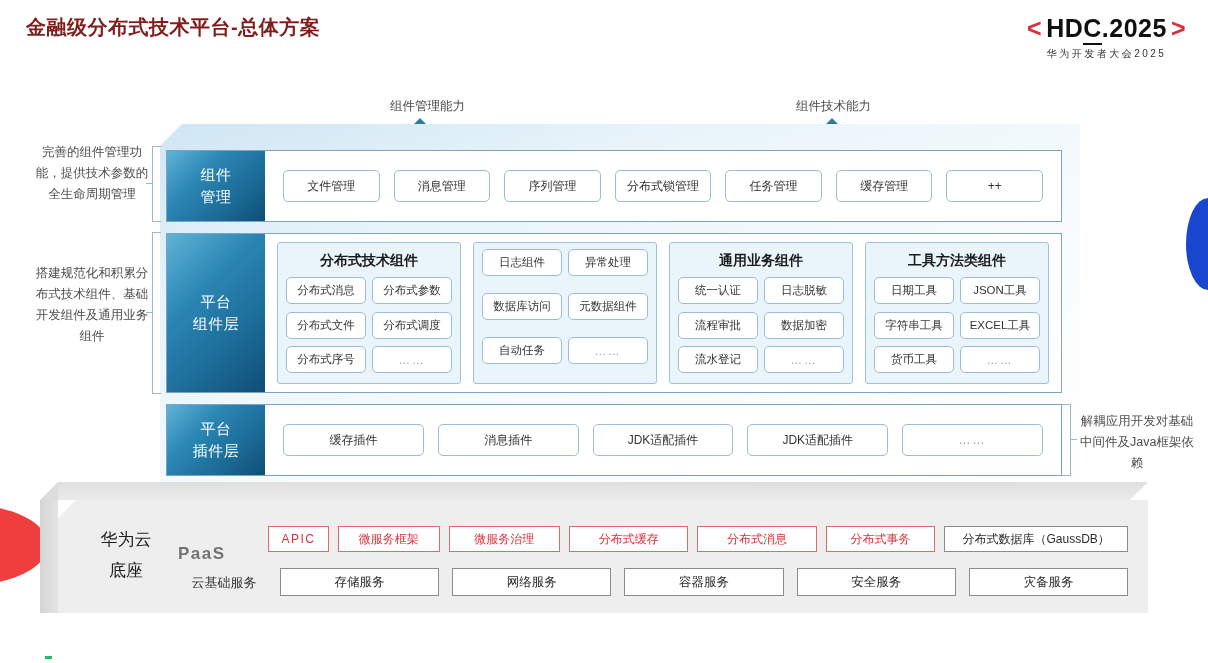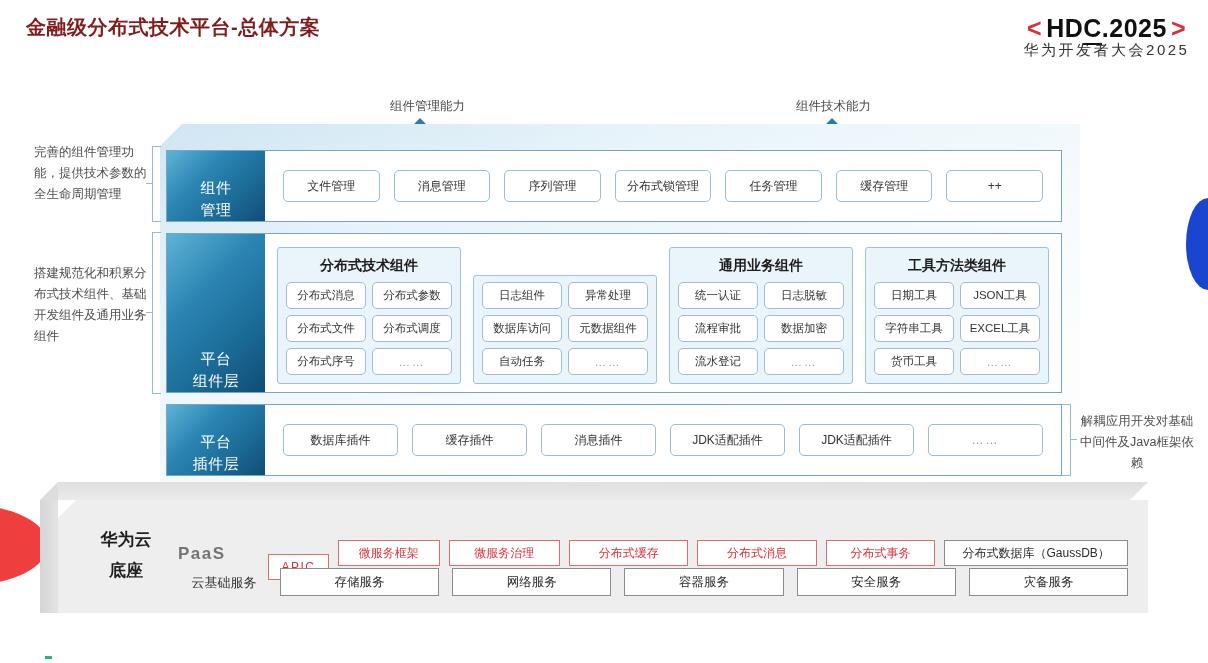--- a/index.html
+++ b/index.html
@@ -18,22 +18,22 @@
     letter-spacing: .5px;
   }
   .hdc-logo { position: absolute; right: 18px; top: 16px; text-align: center; }
   .hdc-main {
     font-size: 25px; font-weight: bold; color: #111;
     letter-spacing: .5px; white-space: nowrap; line-height: 1;
   }
   .hdc-main .brk { color: #d9303a; font-weight: bold; padding: 0 4px; }
   .hdc-main .ul { border-bottom: 2px solid #111; padding-bottom: 1px; }
   .hdc-sub {
-    font-size: 15px; color: #333; letter-spacing: 2.5px;
-    white-space: nowrap;
+    font-size: 10px; color: #333; letter-spacing: 2.5px;
+    margin-top: 6px; white-space: nowrap;
   }
 
   
   .red-wedge {
     position: absolute; left: -32px; top: 505px;
     width: 80px; height: 80px; background: #ef3e3e;
     border-radius: 0 50% 50% 0 / 0 50% 50% 0;
     clip-path: ellipse(100% 50% at 0% 50%);
   }
   .blue-blob {
@@ -59,21 +59,21 @@
   
   .slab {
     position: absolute; left: 160px; top: 124px; width: 920px; height: 360px;
     background: linear-gradient(160deg, #cfe6f3 0%, #e8f4fa 28%, #f7fbfd 60%, #ffffff 100%);
     clip-path: polygon(22px 0, 100% 0, 100% 100%, 0 100%, 0 22px);
   }
 
   
   .side-text {
     position: absolute; font-size: 12.5px; color: #4d4d4d;
-    line-height: 21px; width: 116px;
+    line-height: 21px; text-align: center; width: 116px;
   }
   .side-text.right { text-align: center; width: 122px; }
 
   
   .brace {
     position: absolute; border: 1.2px solid #9ab8d0;
     border-right: none; width: 9px;
   }
   .brace.r { border: 1.2px solid #9ab8d0; border-left: none; }
   .brace-stem {
@@ -82,39 +82,39 @@
 
   
   .panel {
     position: absolute; background: #ffffff;
     border: 1px solid #7ba3c4; display: flex;
   }
   .panel-label {
     width: 98px; flex: none;
     background: linear-gradient(135deg, #5fb4d6 0%, #2b86b4 35%, #1b6a96 70%, #0f4d75 100%);
     color: #ffffff; font-size: 15px; line-height: 22px;
-    display: flex; flex-direction: column; align-items: center; justify-content: flex-end;
+    display: flex; flex-direction: column; align-items: center; justify-content: center;
     text-align: center; letter-spacing: .5px;
   }
   .panel-body { flex: 1; display: flex; align-items: center; }
 
   
   .chip {
     background: #ffffff; border: 1px solid #9bbdd6; border-radius: 5px;
     font-size: 12px; color: #333; display: flex; align-items: center;
     justify-content: center; text-align: center; white-space: nowrap;
   }
   .chip.dots { color: #9a9a9a; letter-spacing: 2px; }
 
   
   .chip-row { display: flex; align-items: center; gap: 14px; padding: 0 18px; width: 100%; }
   .chip-row .chip { height: 32px; flex: 1; }
 
   
-  .groups { display: flex; gap: 12px; padding: 8px 12px; width: 100%; height: 100%; align-items: flex-end; }
+  .groups { display: flex; gap: 12px; padding: 8px 12px; width: 100%; height: 100%; }
   .group {
     flex: 1; background: #eaf4fb; border: 1px solid #9dc2dd; border-radius: 3px;
     display: flex; flex-direction: column; padding: 6px 8px 8px;
   }
   .group-title {
     font-size: 14px; font-weight: bold; color: #1c1c1c;
     text-align: center; padding: 3px 0 7px;
   }
   .group-grid { display: grid; grid-template-columns: 1fr 1fr; gap: 6px; flex: 1; }
   .group-grid .chip { height: 27px; font-size: 11.5px; }
@@ -136,41 +136,41 @@
     background: linear-gradient(180deg,#e0dfdf 0%, #ececec 100%);
     clip-path: polygon(18px 0, 100% 0, 100% 0, 1090px 18px, 18px 18px);
   }
   .base-left-edge {
     position: absolute; left: 40px; top: 482px; width: 20px; height: 131px;
     background: linear-gradient(90deg,#d6d5d5 0%, #e6e5e5 100%);
     clip-path: polygon(0 18px, 18px 18px, 18px 100%, 0 100%);
   }
   .base-title {
     position: absolute; left: 78px; top: 524px; width: 96px;
-    text-align: center; font-size: 17px; font-weight: bold; color: #1f1f1f;
+    text-align: center; font-size: 17px; font-weight: normal; color: #1f1f1f;
     line-height: 31px;
   }
   .paas-label {
     position: absolute; left: 178px; top: 544px; width: 92px; text-align: left;
     font-size: 17px; font-weight: bold; color: #737373; letter-spacing: 1.5px;
   }
   .cloudbase-label {
     position: absolute; left: 172px; top: 574px; width: 104px; text-align: center;
     font-size: 13px; color: #333;
   }
   .paas-row {
     position: absolute; left: 268px; top: 526px; width: 860px;
     display: flex; gap: 9px; align-items: center;
   }
   .paas-chip {
     height: 26px; border: 1.4px solid #e06b6b; background: #fff;
     color: #d8323a; font-size: 12px; display: flex; align-items: center;
     justify-content: center; white-space: nowrap; padding: 0 6px;
   }
-  .paas-chip.apic { letter-spacing: 1.5px; margin-top: 28px; }
+  .paas-chip.apic { letter-spacing: 1.5px; }
   .paas-chip.neutral { border-color: #8c8c8c; color: #2b2b2b; }
   .cloud-row {
     position: absolute; left: 280px; top: 568px; width: 848px;
     display: flex; gap: 13px; align-items: center;
   }
   .cloud-chip {
     flex: 1; height: 28px; border: 1.2px solid #8c8c8c; background: #fff;
     color: #2b2b2b; font-size: 12.5px; display: flex; align-items: center;
     justify-content: center; white-space: nowrap;
   }
@@ -286,21 +286,20 @@
     </div>
   </div>
 
   <div class="panel" style="left:166px; top:404px; width:896px; height:72px;">
     <div class="panel-label">
       <span>平台</span>
       <span>插件层</span>
     </div>
     <div class="panel-body">
       <div class="chip-row">
-        <div class="chip">数据库插件</div>
         <div class="chip">缓存插件</div>
         <div class="chip">消息插件</div>
         <div class="chip">JDK适配插件</div>
         <div class="chip">JDK适配插件</div>
         <div class="chip dots">……</div>
       </div>
     </div>
   </div>
 
   <div class="base-bevel"></div>

